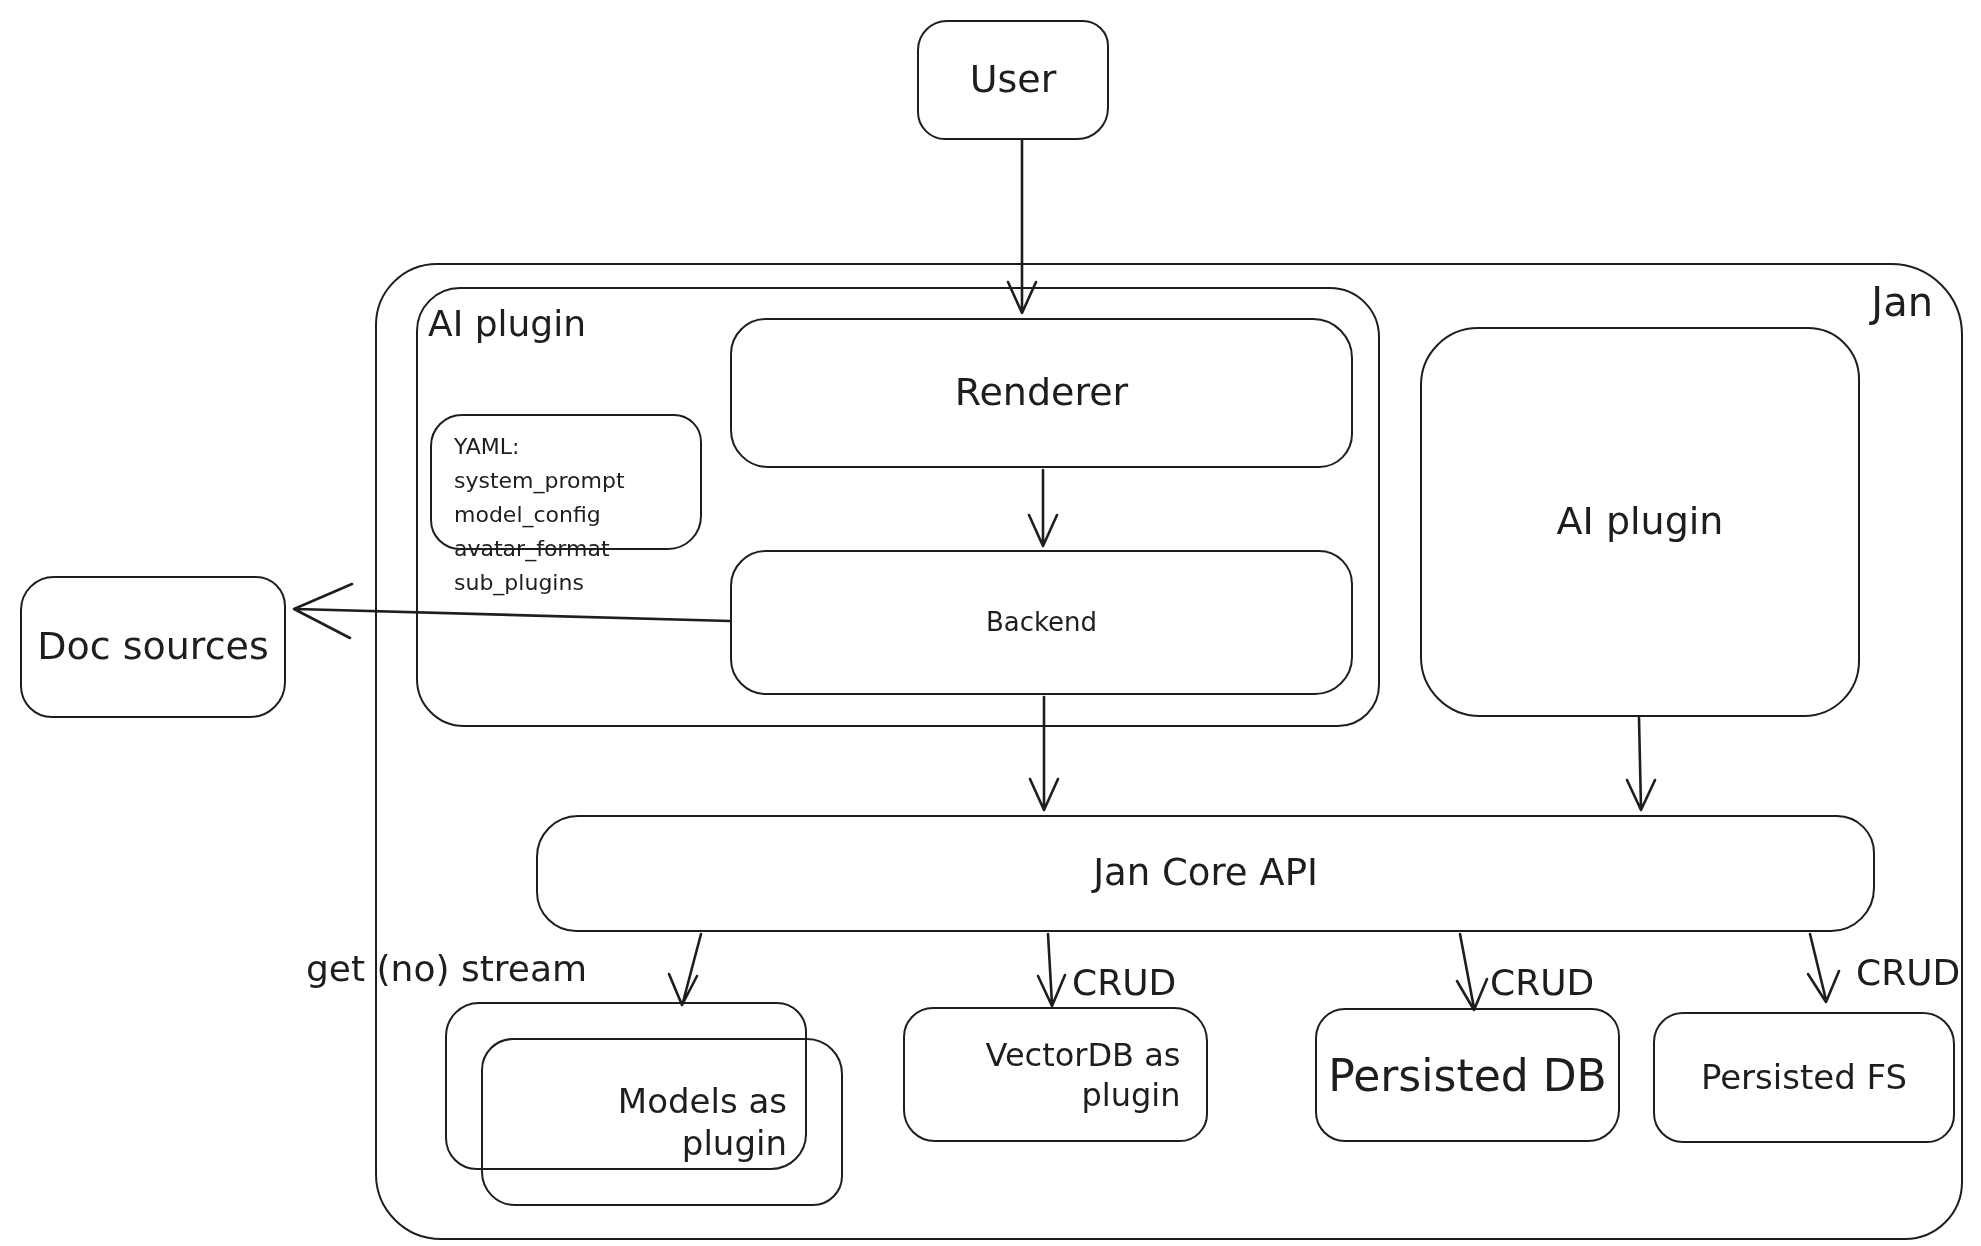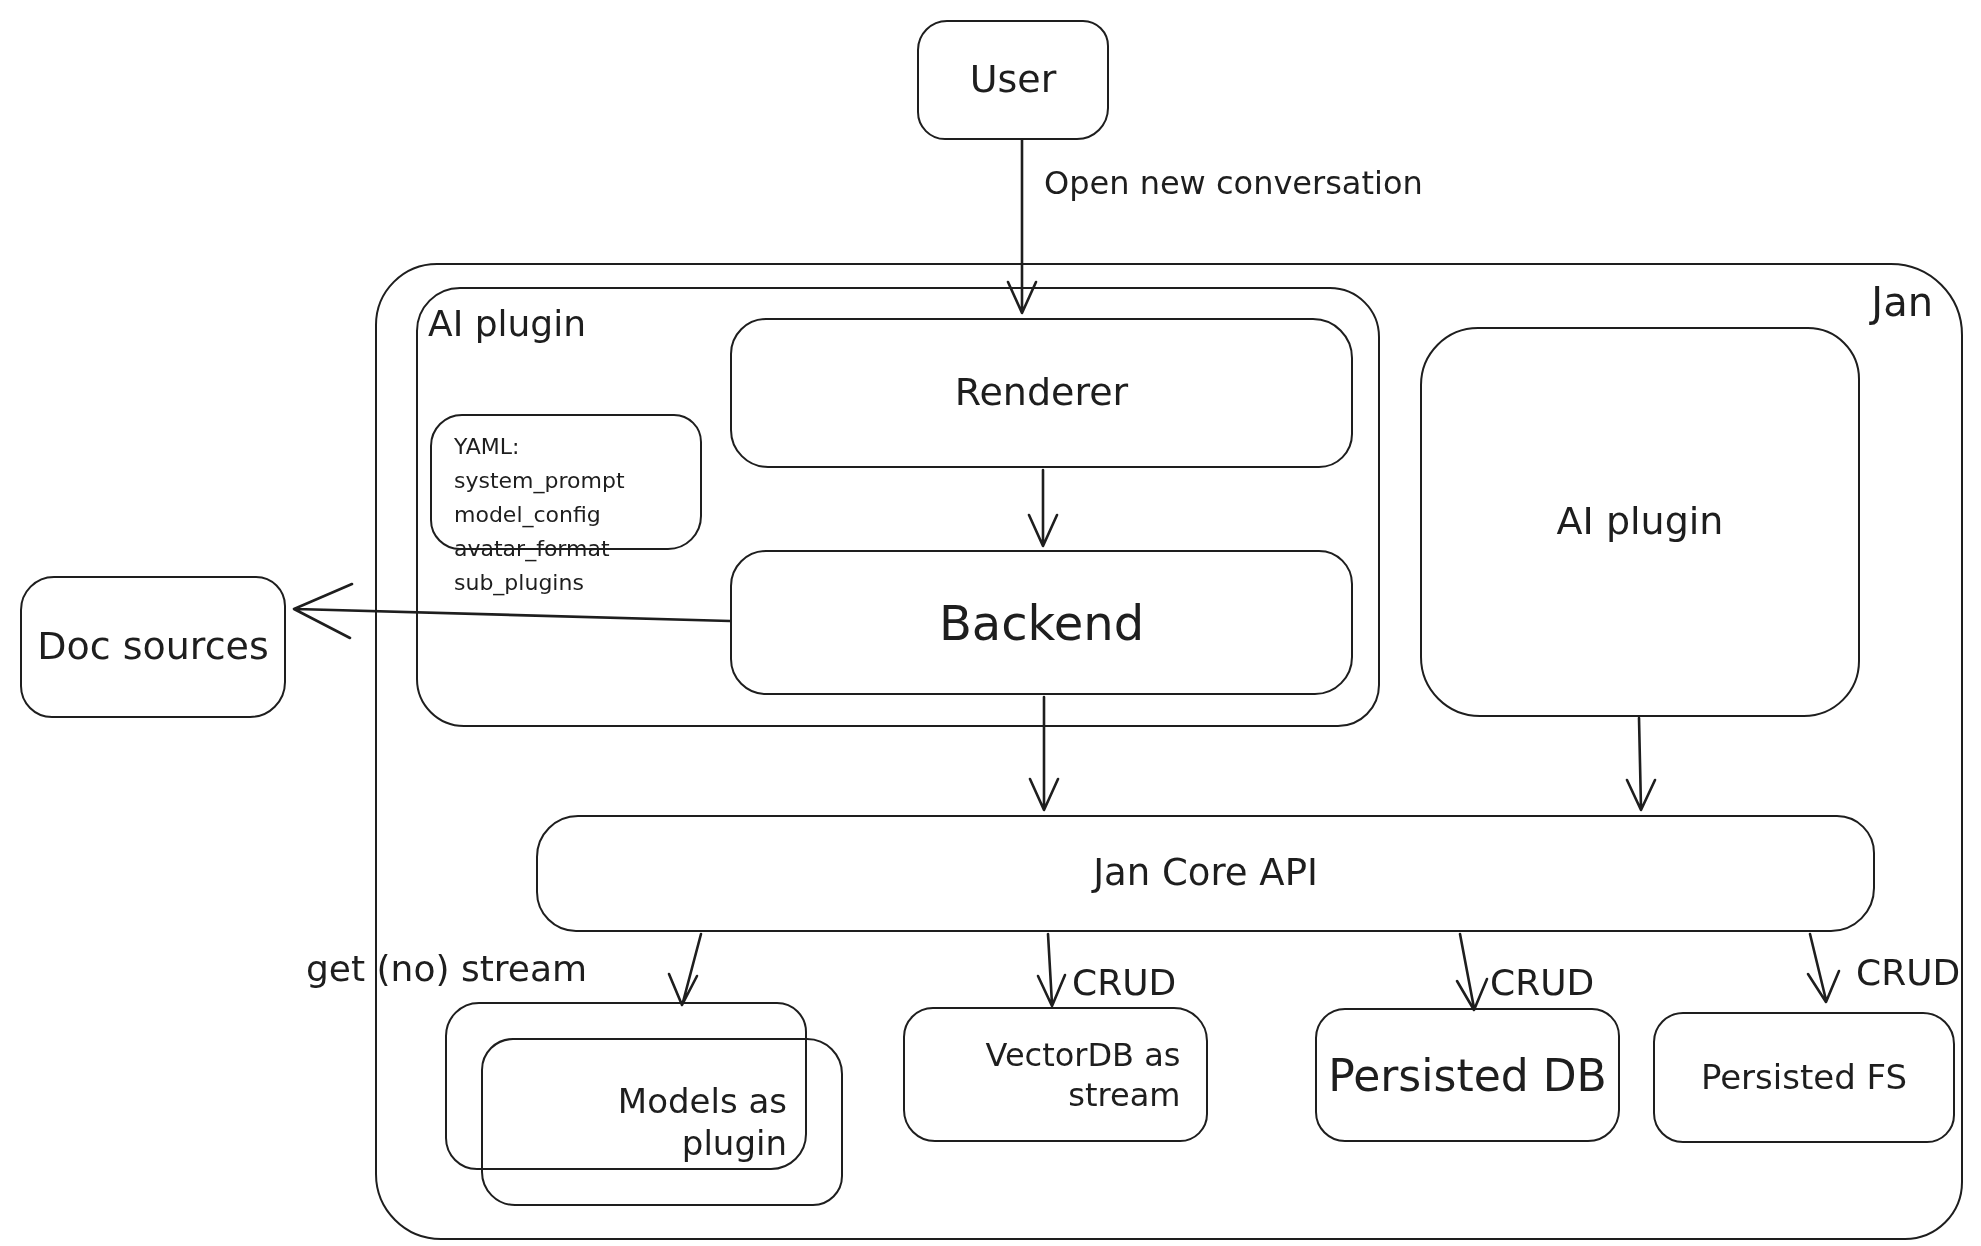--- a/index.html
+++ b/index.html
@@ -15,21 +15,21 @@
 
   
   .jan-box{left:375px;top:263px;width:1588px;height:977px;border-radius:62px 72px 58px 66px;}
   .jan-label{right:28px;top:14px;font-size:40px;text-align:center;}
   .aiplugin-left-box{left:416px;top:287px;width:964px;height:440px;border-radius:44px 50px 42px 48px;}
   .aiplugin-left-label{left:10px;top:14px;font-size:36px;}
   .user-box{left:917px;top:20px;width:192px;height:120px;border-radius:30px 26px 32px 28px;font-size:38px;}
   .renderer-box{left:730px;top:318px;width:623px;height:150px;border-radius:36px 40px 34px 38px;font-size:38px;}
   .yaml-box{left:430px;top:414px;width:272px;height:136px;border-radius:32px 28px 34px 30px;}
   .yaml-lines{padding:14px 10px 0 22px;font-size:22px;line-height:34px;}
-  .backend-box{left:730px;top:550px;width:623px;height:145px;border-radius:36px 34px 38px 36px;font-size:48px;}
+  .backend-box{left:730px;top:550px;width:623px;height:145px;border-radius:36px 34px 38px 36px;font-size:26px;}
   .aiplugin-right-box{left:1420px;top:327px;width:440px;height:390px;border-radius:58px 52px 56px 60px;font-size:38px;}
   .doc-sources-box{left:20px;top:576px;width:266px;height:142px;border-radius:34px 30px 36px 32px;font-size:38px;}
   .jan-core-api-box{left:536px;top:815px;width:1339px;height:117px;border-radius:42px 38px 44px 40px;font-size:37px;}
   .models-outer-box{left:445px;top:1002px;width:362px;height:168px;border-radius:34px 30px 36px 32px;}
   .models-inner-box{left:481px;top:1038px;width:362px;height:168px;border-radius:32px 36px 30px 34px;font-size:34px;}
   .vectordb-box{left:903px;top:1007px;width:305px;height:135px;border-radius:30px 34px 28px 32px;font-size:32px;}
   .persisted-db-box{left:1315px;top:1008px;width:305px;height:134px;border-radius:30px 28px 32px 30px;font-size:44px;}
   .persisted-fs-box{left:1653px;top:1012px;width:302px;height:131px;border-radius:30px 32px 28px 30px;font-size:34px;}
   .narrow{max-width:250px;margin:0 auto;}
 
@@ -86,33 +86,32 @@
   <div class="node jan-core-api-box">
     <span class="node-label">Jan Core API</span>
   </div>
 
   <div class="node models-outer-box"></div>
   <div class="node models-inner-box">
     <span class="node-label narrow">Models as plugin</span>
   </div>
 
   <div class="node vectordb-box">
-    <span class="node-label narrow">VectorDB as stream</span>
+    <span class="node-label narrow">VectorDB as plugin</span>
   </div>
 
   <div class="node persisted-db-box">
     <span class="node-label">Persisted DB</span>
   </div>
 
   <div class="node persisted-fs-box">
     <span class="node-label">Persisted FS</span>
   </div>
 
   <div class="edge-label lbl-open-conv">
-    <div>Open new conversation</div>
   </div>
   <div class="edge-label lbl-get-stream">get (no) stream</div>
   <div class="edge-label lbl-crud-1">CRUD</div>
   <div class="edge-label lbl-crud-2">CRUD</div>
   <div class="edge-label lbl-crud-3">CRUD</div>
 
   <svg class="arrows" width="1981" height="1246" viewBox="0 0 1981 1246">
     <path d="M1022,140 L1022,312 M1008,282 L1022,313 L1036,282"></path>
     <path d="M1043,470 L1043,544 M1029,515 L1043,546 L1057,515"></path>
     <path d="M1044,697 L1044,808 M1030,779 L1044,810 L1058,779"></path>

